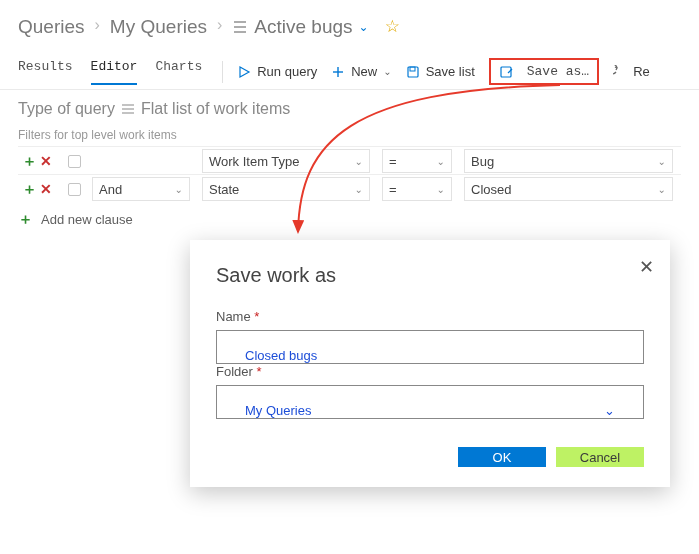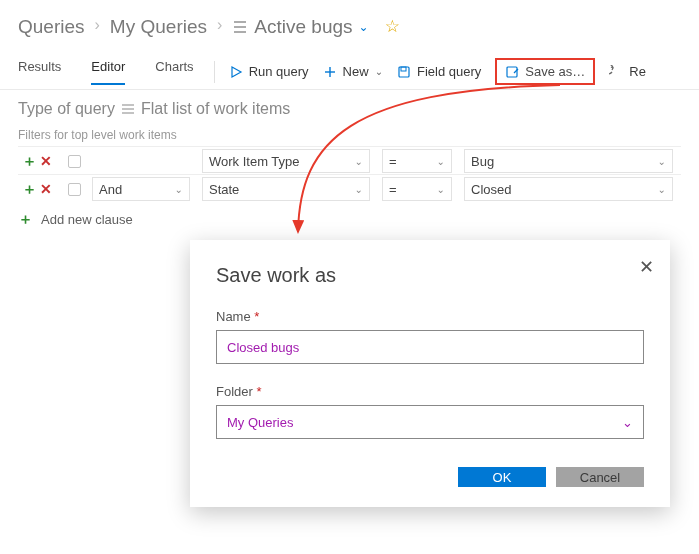--- a/index.html
+++ b/index.html
@@ -8,28 +8,28 @@
   
   .breadcrumb { display: flex; align-items: flex-start; gap: 10px; padding: 16px 18px 10px; font-size: 19px; color: #7a7a7a; }
   .breadcrumb .sep { color: #bdbdbd; font-size: 16px; }
   .breadcrumb .icon { width: 16px; height: 16px; display: inline-flex; align-items: center; justify-content: center; }
   .breadcrumb .title { display: flex; align-items: center; gap: 6px; color: #777; }
   .breadcrumb .chev { color: #0078d4; font-size: 12px; }
   .star { color: #e0a800; font-size: 17px; margin-left: 6px; }
 
   
   .toolbar { display: flex; align-items: center; gap: 14px; padding: 6px 18px 0; border-bottom: 1px solid #eaeaea; height: 42px; }
-  .tabs { display: flex; gap: 30px; }
+  .tabs { display: flex; gap: 18px; font-family: Liberation Mono, monospace; }
   .tab { padding-bottom: 9px; color: #555; cursor: pointer; }
   .tab.active { color: #2b2b2b; font-weight: 400; border-bottom: 2px solid #0078d4; }
   .vdiv { width: 1px; height: 22px; background: #e0e0e0; margin-left: 6px; }
   .tbtn { display: flex; align-items: center; gap: 6px; color: #3a3a3a; cursor: pointer; font-size: 13px; }
   .tbtn svg { stroke: #0078d4; fill: none; }
   .tbtn .chev { color: #6a6a6a; font-size: 10px; }
-  .saveas-box { border: 2px solid #e63a2b; padding: 4px 8px; display: flex; align-items: center; gap: 6px; }
+  .saveas-box { border: 2px solid #e63a2b; padding: 4px 8px; display: flex; align-items: center; gap: 14px; font-family: Liberation Mono, monospace; }
 
   
   .typerow { display: flex; align-items: center; gap: 6px; padding: 10px 18px; color: #888; font-size: 16px; }
   .typerow svg { stroke: #9a9a9a; }
 
   
   .filters { padding: 0 18px; }
   .flabel { font-size: 12px; color: #999; margin-bottom: 4px; }
   .grid { display: grid; grid-template-columns: 46px 24px 110px 180px 82px 1fr; align-items: center; }
   .grid.head { font-size: 12px; color: #999; height: 22px; }
@@ -40,28 +40,28 @@
   .controls { display: flex; gap: 3px; align-items: center; }
   .plus { color: #2e8b2e; font-size: 15px; font-weight: bold; }
   .xdel { color: #c83030; font-size: 14px; font-weight: bold; }
   .cb { width: 13px; height: 13px; border: 1px solid #c4c4c4; border-radius: 2px; }
   .addnew { display: flex; align-items: center; gap: 8px; padding-top: 8px; color: #606060; cursor: pointer; }
 
   
   .dialog { position: absolute; left: 190px; top: 240px; width: 480px; background: #fff; box-shadow: 0 6px 22px rgba(0,0,0,0.22); padding: 24px 26px 20px; }
   .dialog-title { font-size: 20px; font-weight: 300; color: #444; margin-bottom: 22px; }
   .close { position: absolute; right: 16px; top: 16px; font-size: 18px; color: #555; cursor: pointer; }
-  .field { margin-bottom: 20px; }
+  .field { }
   .flab { font-size: 13px; color: #555; margin-bottom: 6px; }
   .req { color: #c82020; }
-  .input { width: 100%; height: 34px; border: 1px solid #888; padding: 0 10px; display: flex; align-items: center; justify-content: space-between; font-size: 13px; color: #a21caf; }
+  .input { width: 100%; height: 34px; border: 1px solid #888; padding: 0 28px; display: flex; align-items: flex-end; justify-content: space-between; font-size: 13px; color: #1d4ed8; }
   .buttons { display: flex; gap: 10px; justify-content: flex-end; margin-top: 28px; }
   .btn { height: 20px; min-width: 88px; display: flex; align-items: center; justify-content: center; font-size: 13px; cursor: pointer; }
   .btn-primary { background: #0078d4; color: #fff; }
-  .btn-secondary { background: #a3a3a3; color: #3a3a3a; }
+  .btn-secondary { background: #bef264; color: #3a3a3a; }
 
   
   .arrow-overlay { position: absolute; left: 0; top: 0; pointer-events: none; }
 </style>
 </head>
 <body>
 
 <div class="breadcrumb">
   <span>Queries</span>
   <span class="sep">›</span>
@@ -102,21 +102,21 @@
         <line x1="2" y1="7" x2="12" y2="7" stroke="#0078d4" stroke-width="1.4"></line>
       </svg>
     <span>New</span>
     <span class="chev">⌄</span>
   </div>
   <div class="tbtn">
     <svg width="14" height="14" viewBox="0 0 14 14">
         <rect x="2" y="2" width="10" height="10" rx="1" stroke="#0078d4" fill="none" stroke-width="1.2"></rect>
         <rect x="4" y="2" width="5" height="4" stroke="#0078d4" fill="none" stroke-width="1"></rect>
       </svg>
-    <span>Field query</span>
+    <span>Save list</span>
   </div>
   <div class="saveas-box">
     <svg width="14" height="14" viewBox="0 0 14 14">
         <rect x="2" y="2" width="10" height="10" rx="1" stroke="#0078d4" fill="none" stroke-width="1.2"></rect>
         <path d="M 9 8 L 13 4" stroke="#0078d4" stroke-width="1.2"></path>
       </svg>
     <span>Save as…</span>
   </div>
   <div class="tbtn">
     <svg width="14" height="14" viewBox="0 0 14 14">

